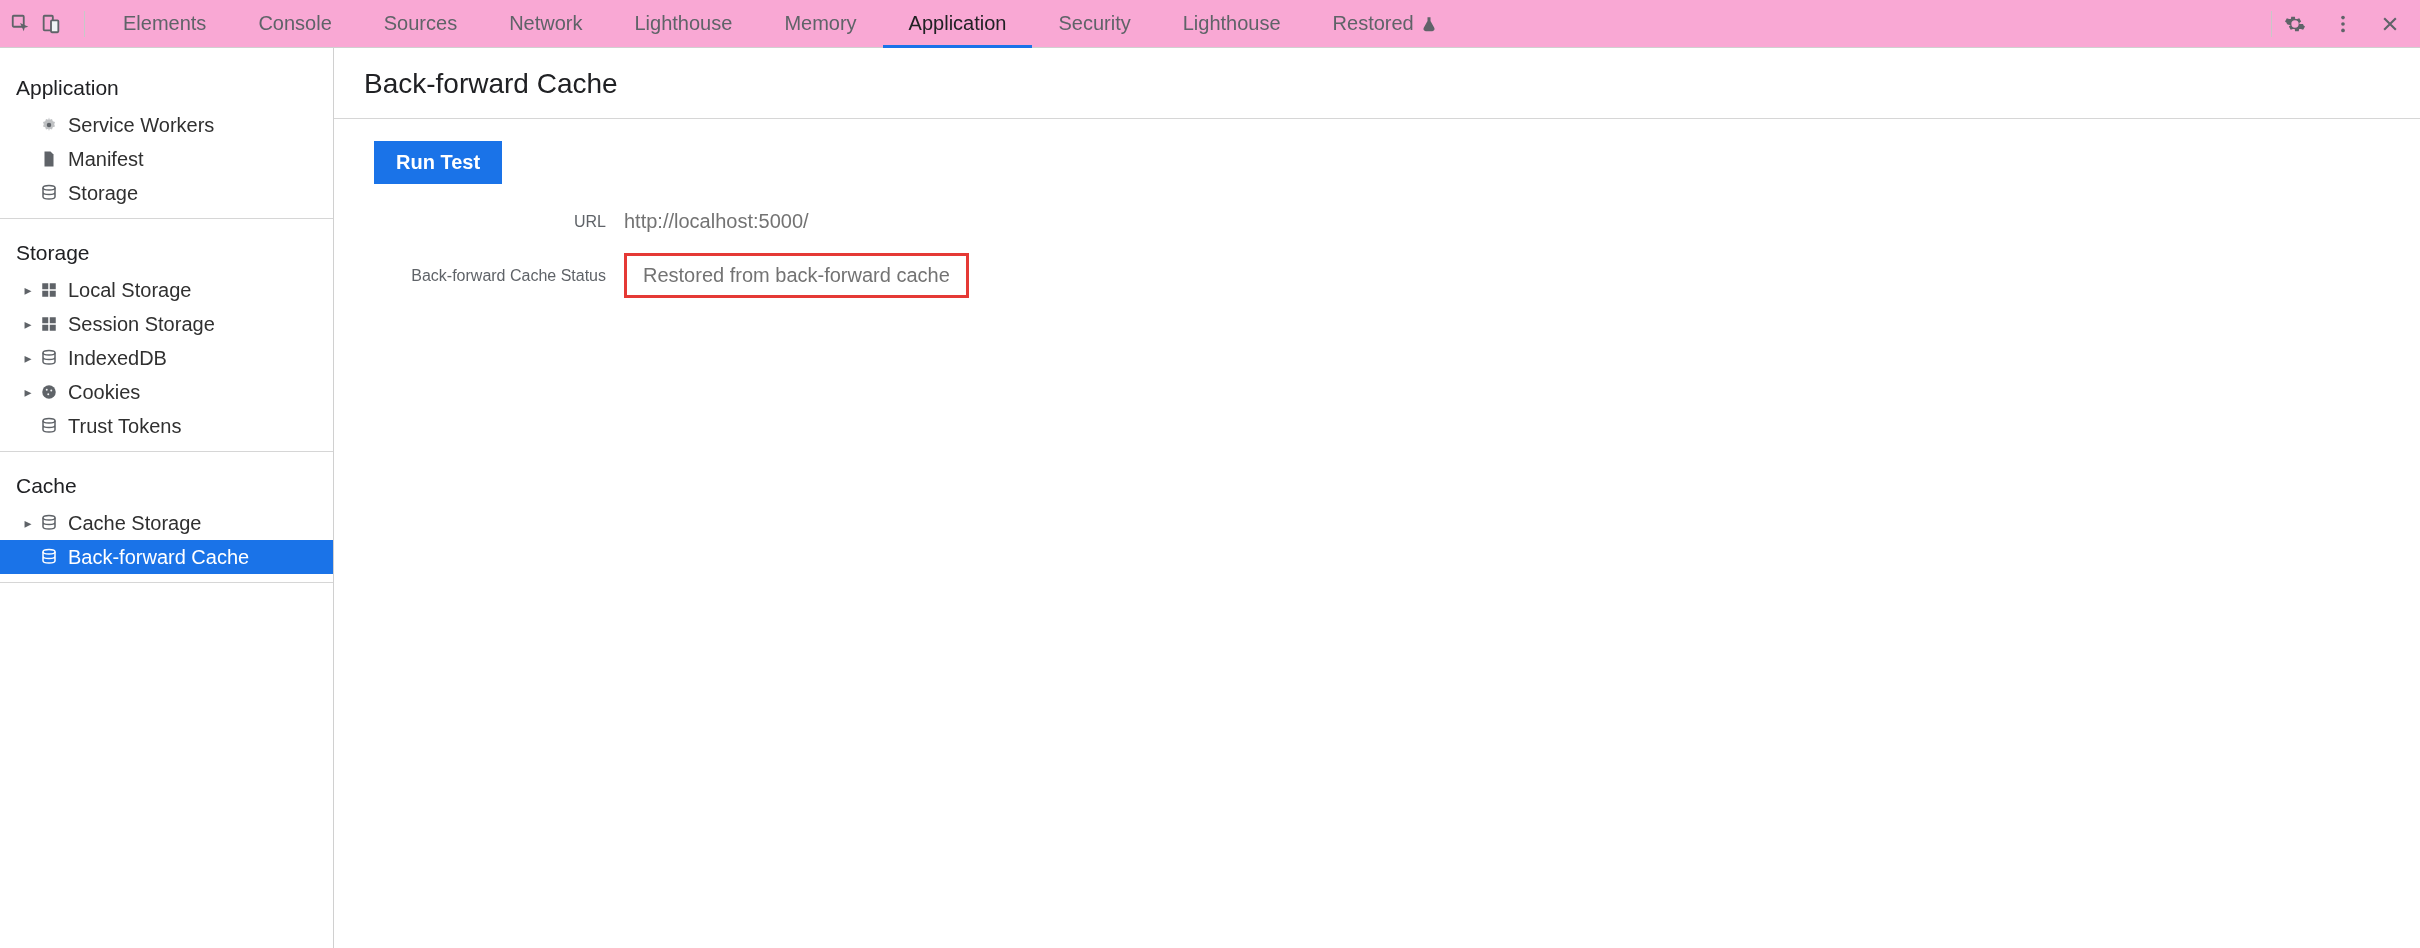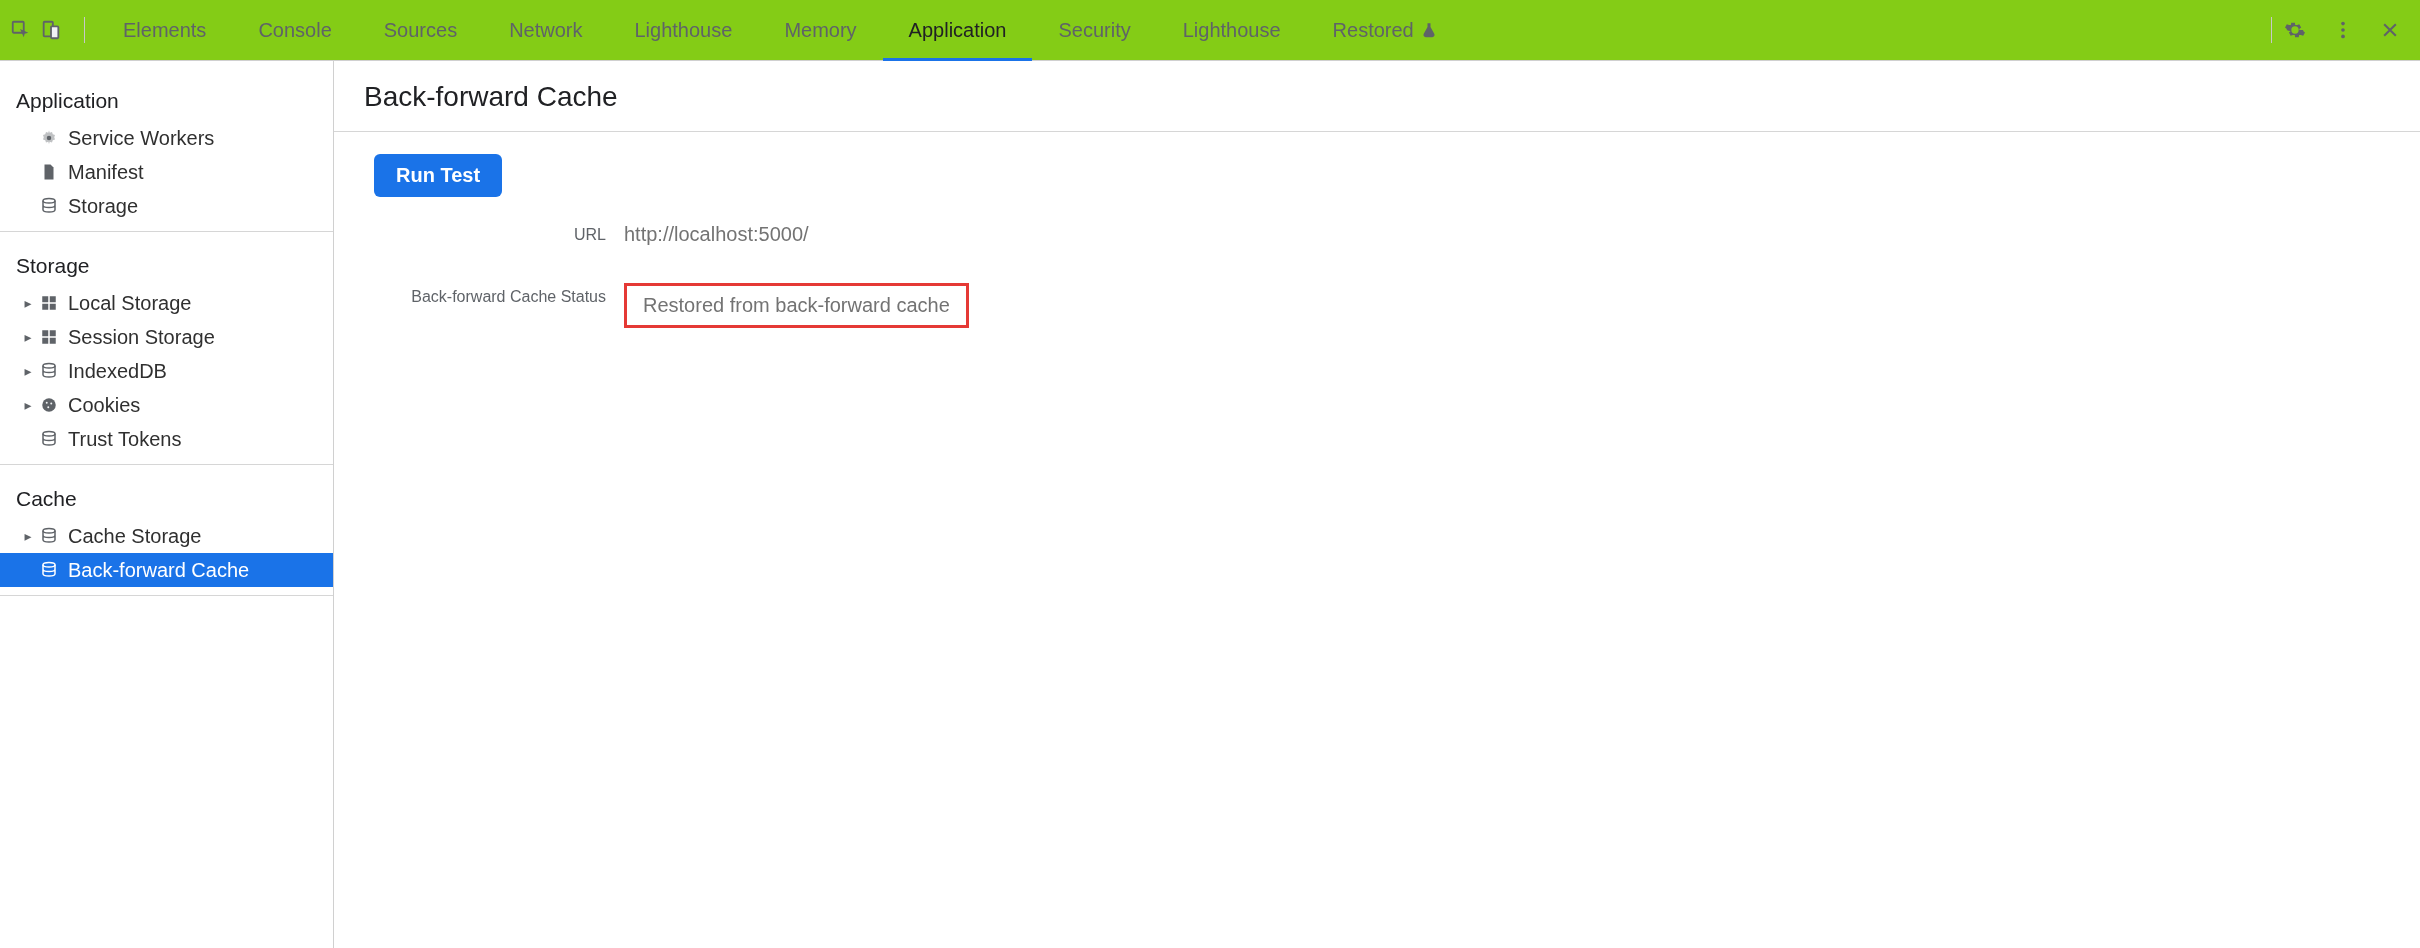--- a/index.html
+++ b/index.html
@@ -10,22 +10,22 @@
     color: #303030;
     background: #fff;
     width: 2420px;
     height: 948px;
     overflow: hidden;
   }
   
   .tabbar {
     display: flex;
     align-items: center;
-    height: 61px;
-    background: #84cc16;
+    height: 48px;
+    background: #f9a8d4;
     border-bottom: 1px solid #d0d0d0;
     padding: 0 10px 0 6px;
   }
   .tabbar .left-icons { display:flex; align-items:center; gap:8px; padding:0 10px 0 4px; }
   .tabbar .sep { width:1px; height:26px; background:#c8c8c8; margin:0 12px; }
   .tabs { display:flex; align-items:stretch; height:100%; }
   .tab {
     display:flex; align-items:center;
     padding: 0 26px;
     color:#5f6368;
@@ -90,21 +90,21 @@
   .main-title {
     font-size:28px;
     color:#202124;
     font-weight:400;
   }
   .main-body { padding: 22px 40px; }
   .run-btn {
     background:#1a73e8;
     color:#fff;
     border:none;
-    border-radius:6px;
+    border-radius:0;
     padding:10px 22px;
     font-size:20px;
     font-weight:600;
     cursor:pointer;
   }
   .info-table { margin-top:26px; }
   .info-row { display:flex; align-items:center; margin-bottom:20px; }
   .info-label {
     width:250px;
     text-align:right;
@@ -114,21 +114,20 @@
     white-space:nowrap;
   }
   .info-value {
     font-size:20px;
     color:#737373;
   }
   .highlight-box {
     border:3px solid #e53935;
     padding:8px 16px;
     display:inline-block;
-    margin-top:17px;
   }
 </style>
 </head>
 <body>
 
 <div class="tabbar">
   <div class="left-icons">
     <span class="ico">
       <svg width="22" height="22" viewBox="0 0 24 24" fill="none" stroke="currentColor" stroke-width="2">
           <rect x="3" y="3" width="12" height="12" rx="1"></rect>

